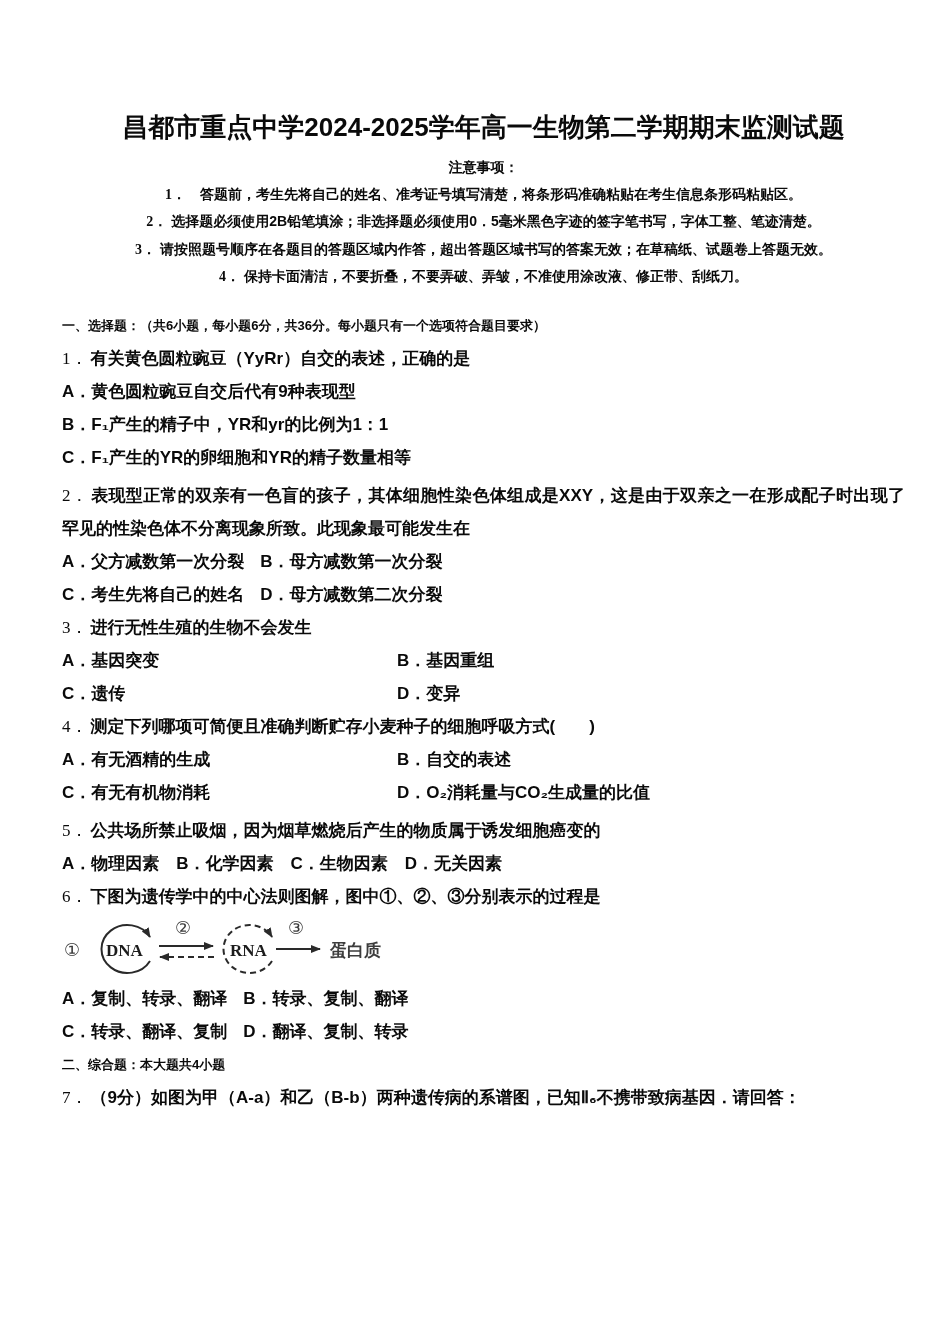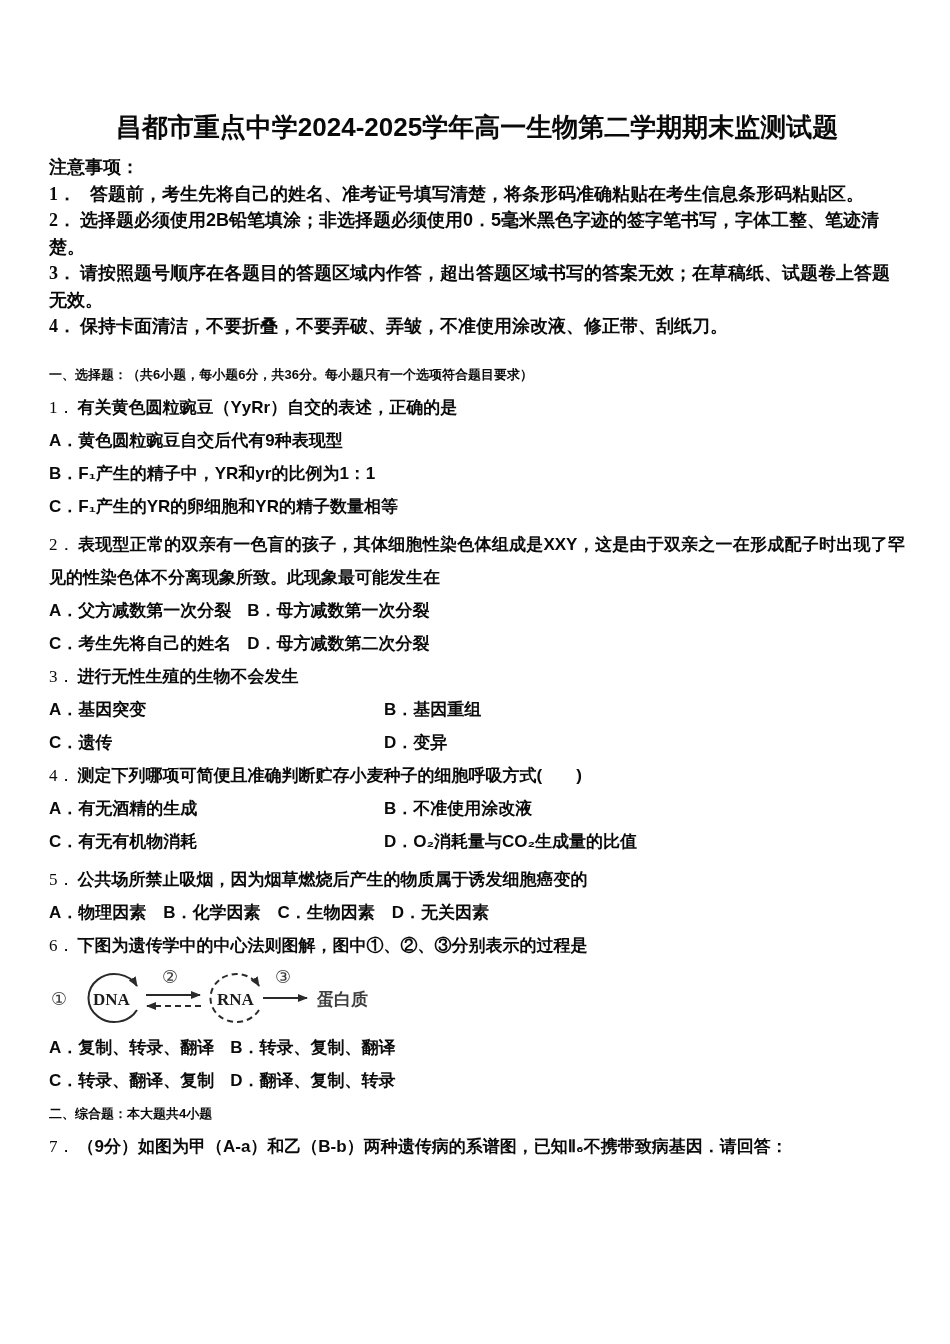--- a/index.html
+++ b/index.html
@@ -5,29 +5,29 @@
   html, body {
     margin: 0; padding: 0;
     width: 950px; height: 1344px;
     background: #ffffff;
     overflow: hidden;
   }
   body {
     color: #0a0a0a;
     font-family: "Liberation Sans", sans-serif;
   }
-  .page { padding: 112px 45px 0 49px; }
+  .page { padding: 112px 45px 0 62px; }
 
   .title {
     font-size: 26px; line-height: 30px;
     font-weight: bold; text-align: center;
     margin: 0 0 12px 0;
   }
 
-  .notice { font-size: 18px; line-height: 26.5px; font-weight: bold; }
+  .notice { font-size: 14px; line-height: 26.5px; font-weight: bold; text-align: center; }
   .notice .num {
     font-family: "Liberation Serif", serif;
     font-weight: bold;
     margin-right: 4px;
   }
   .notice-item.first .text { margin-left: 10px; }
 
   .sec-heading { font-size: 13px; line-height: 33px; font-weight: bold; margin-top: 18px; }
 
   .question { font-size: 17px; line-height: 33px; font-weight: bold; }
@@ -96,21 +96,21 @@
     <div class="opt-row cols">
         <span class="opt">C．遗传</span>
         <span class="opt">D．变异</span>
       </div>
   </div>
 
   <div class="question">
     <div class="stem"><span class="qnum">4．</span><span>测定下列哪项可简便且准确判断贮存小麦种子的细胞呼吸方式(　　)</span></div>
     <div class="opt-row cols">
         <span class="opt">A．有无酒精的生成</span>
-        <span class="opt">B．不准使用涂改液</span>
+        <span class="opt">B．自交的表述</span>
       </div>
     <div class="opt-row cols">
         <span class="opt">C．有无有机物消耗</span>
         <span class="opt">D．O₂消耗量与CO₂生成量的比值</span>
       </div>
   </div>
 
   <div class="question gap-top">
     <div class="stem"><span class="qnum">5．</span><span>公共场所禁止吸烟，因为烟草燃烧后产生的物质属于诱发细胞癌变的</span></div>
     <div class="opt-row inline4">

